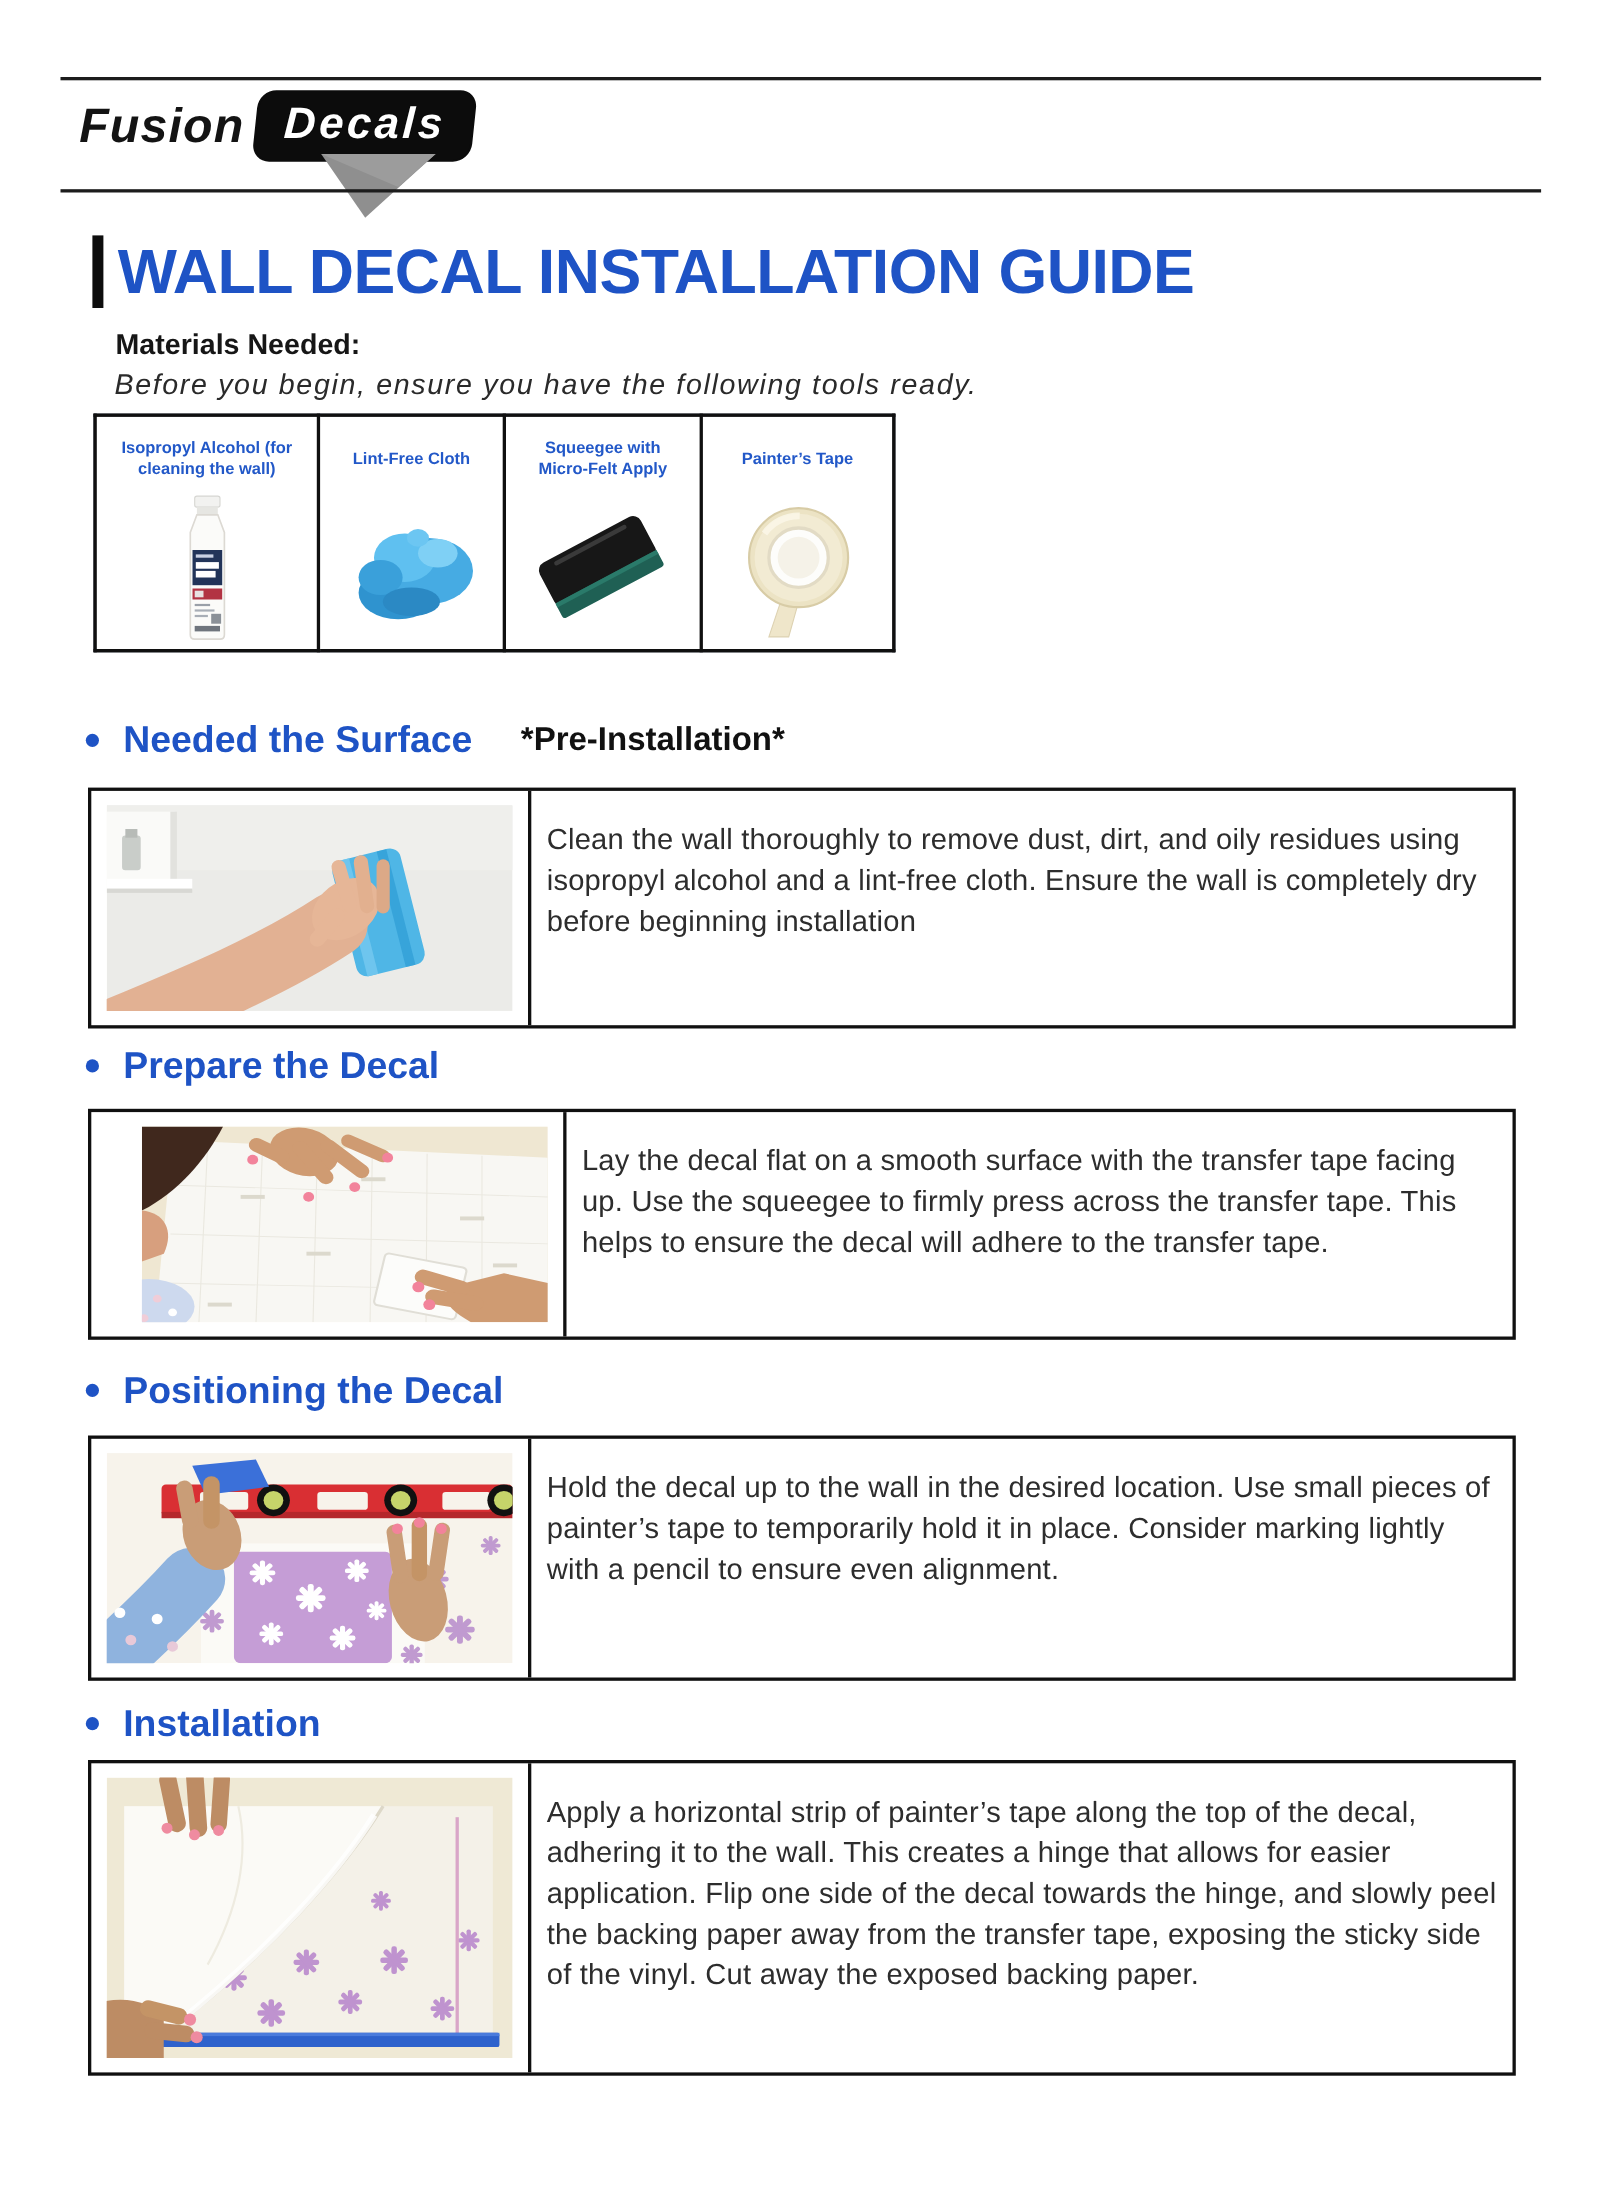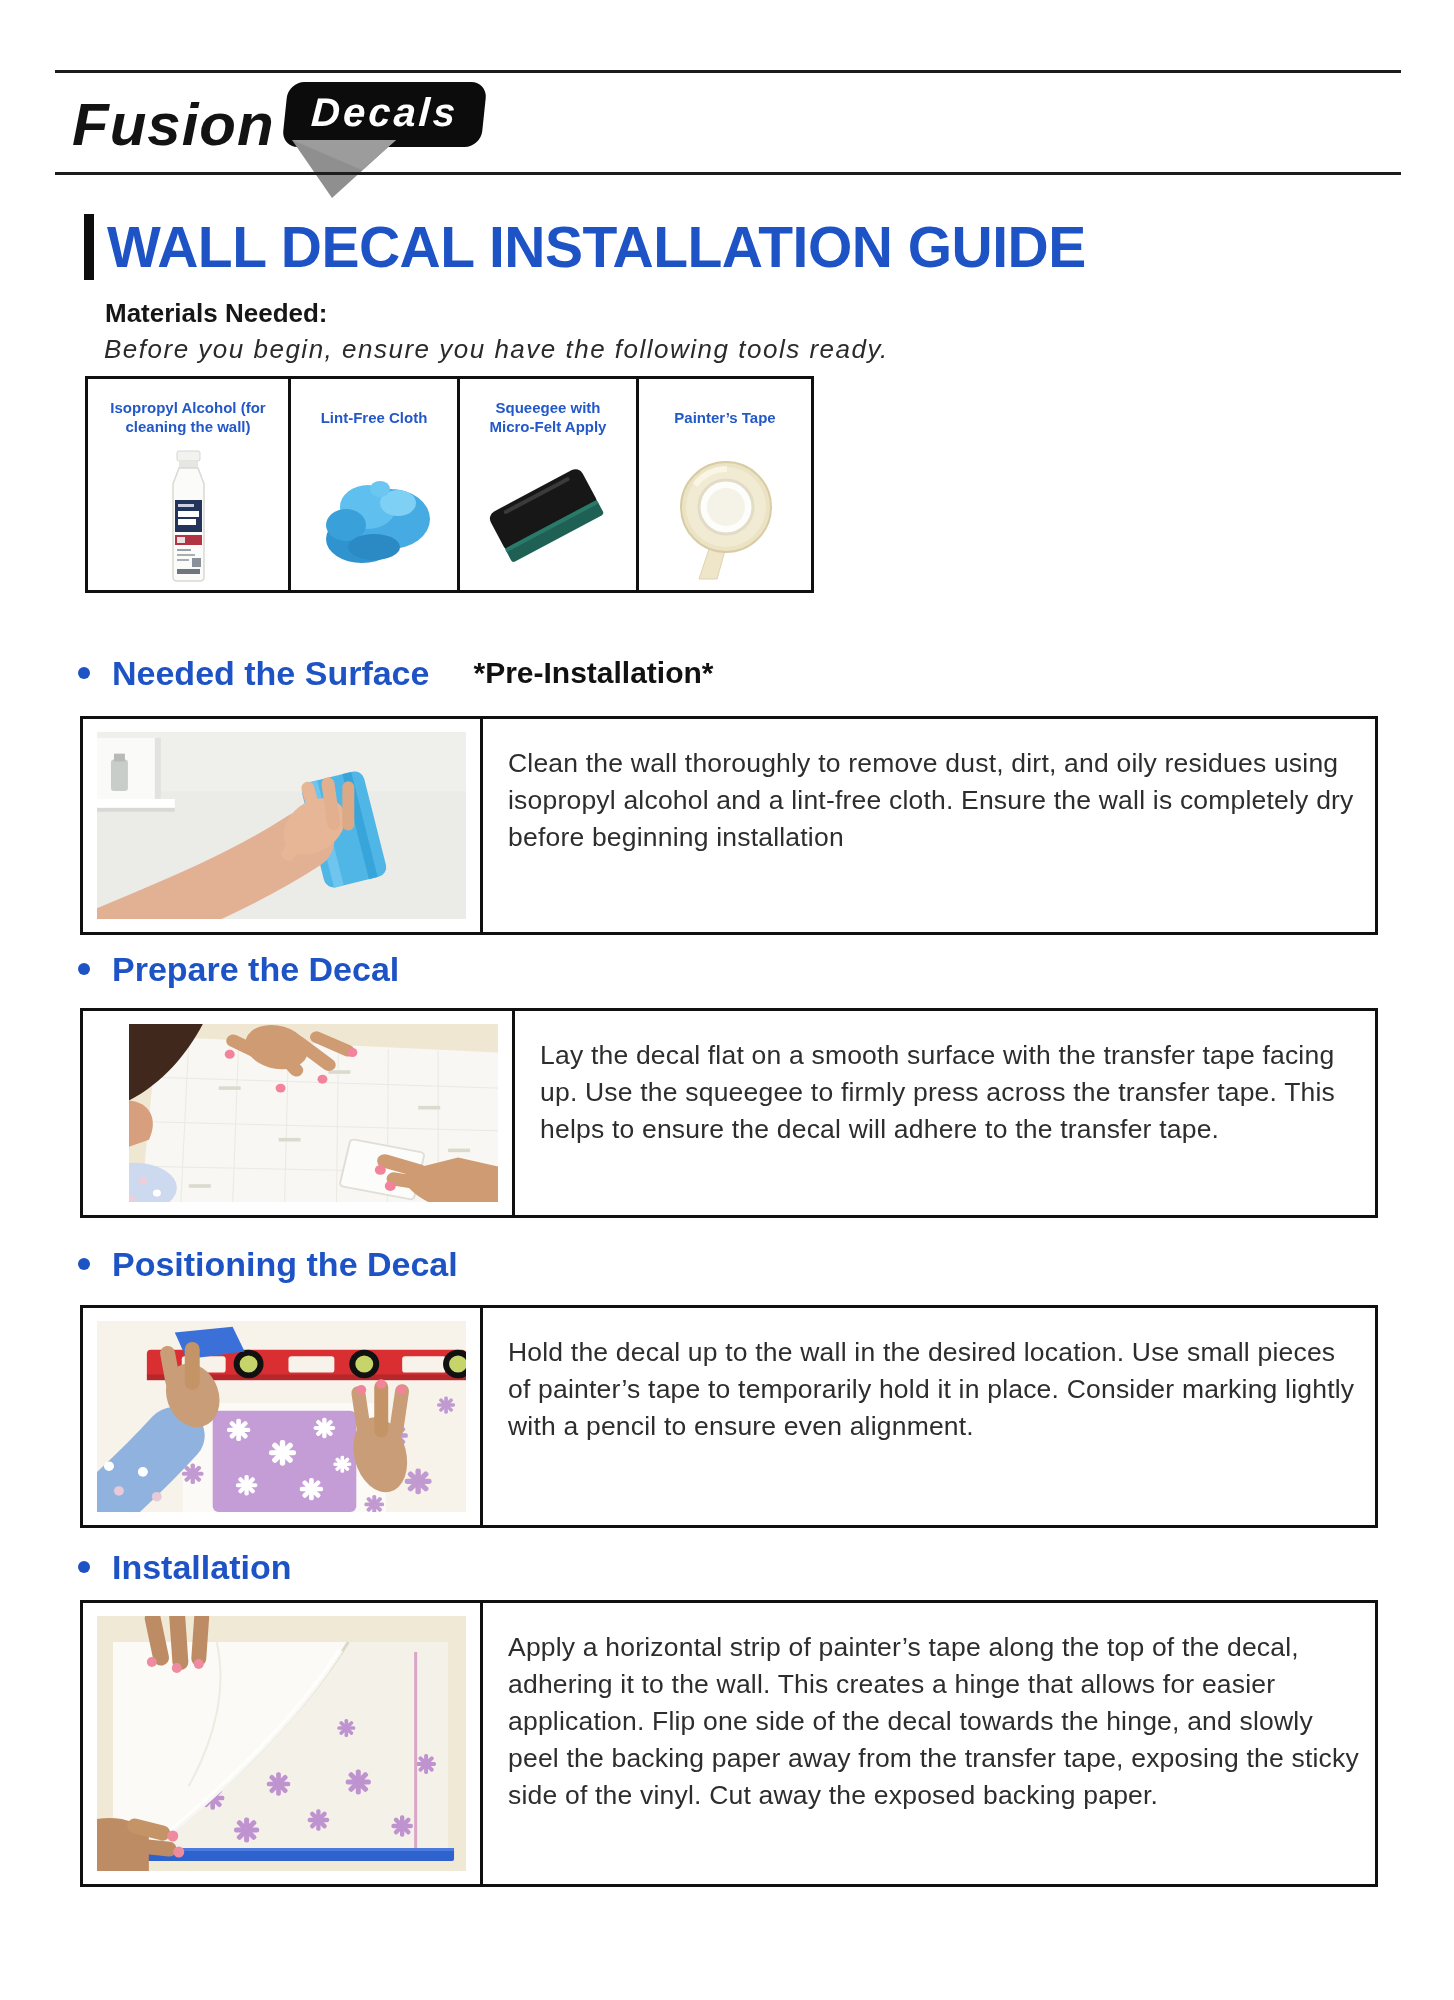--- a/index.html
+++ b/index.html
@@ -4,21 +4,21 @@
 <style>
   html,body{margin:0;padding:0;background:#ffffff;}
   body{width:1454px;height:2000px;position:relative;font-family:"Liberation Sans",sans-serif;color:#1a1a1a;overflow:hidden;}
 
   .rule{position:absolute;left:55px;width:1346px;height:3px;background:#1c1c1c;}
   .rule-top{top:70px;}
   .rule-bottom{top:172px;}
 
   
   .logo{position:absolute;left:72px;top:84px;height:84px;display:flex;align-items:flex-start;}
-  .brand-fusion{font-size:60px;font-weight:bold;font-style:italic;letter-spacing:1px;color:#131313;margin-top:6px;margin-right:12px;white-space:nowrap;}
+  .brand-fusion{font-size:44px;font-weight:bold;font-style:italic;letter-spacing:1px;color:#131313;margin-top:6px;margin-right:12px;white-space:nowrap;}
   .brand-badge{position:relative;background:#0c0c0c;border-radius:14px;padding:6px 24px 10px 24px;transform:skewX(-6deg);box-shadow:0 0 0 2px #0c0c0c;}
   .brand-badge span{display:block;transform:skewX(3deg);font-size:40px;font-weight:bold;font-style:italic;letter-spacing:3px;color:#ffffff;text-shadow:0 0 1px #000;}
   .logo-peel{position:absolute;left:198px;top:56px;}
 
   
   .title-row{position:absolute;left:84px;top:214px;display:flex;align-items:center;}
   .title-bar{width:10px;height:66px;background:#0d0d0d;margin-right:13px;}
   .page-title{margin:0;font-size:57px;line-height:66px;font-weight:bold;color:#1e53c5;letter-spacing:-0.5px;white-space:nowrap;}
 
   .materials-heading{position:absolute;left:105px;top:298px;font-size:26px;font-weight:bold;color:#161616;}
@@ -30,21 +30,21 @@
   .mat-label{color:#2258c8;font-weight:bold;font-size:15px;line-height:19px;height:62px;display:flex;align-items:center;justify-content:center;padding:0 8px;}
   .mat-img{height:138px;display:flex;align-items:center;justify-content:center;}
 
   
   .sec{position:absolute;left:78px;display:flex;align-items:center;height:42px;}
   .bullet{width:12px;height:12px;border-radius:50%;background:#1e53c5;margin-right:22px;flex:none;}
   .sec-h{font-size:34px;font-weight:bold;color:#1e53c5;white-space:nowrap;}
   .sec-note{font-size:30px;font-weight:bold;color:#111111;margin-left:44px;white-space:nowrap;}
 
   
-  .box{position:absolute;left:80px;width:1298px;border:3px solid #101010;background:#fff;display:flex;box-sizing:border-box;gap:11px;}
+  .box{position:absolute;left:80px;width:1298px;border:3px solid #101010;background:#fff;display:flex;box-sizing:border-box;}
   .box-photo{width:400px;min-width:400px;border-right:3px solid #101010;padding:13px 14px;box-sizing:border-box;display:flex;}
   .box-photo svg{width:100%;height:100%;}
   .box-text{flex:1;padding:26px 14px 6px 14px;box-sizing:border-box;}
   .box-text p{margin:0;font-size:26.5px;line-height:37px;color:#2d2d2d;letter-spacing:0.2px;}
 
   #b1{top:716px;height:219px;}
   #b2{top:1008px;height:210px;padding-left:32px;}
   #b3{top:1305px;height:223px;}
   #b4{top:1600px;height:287px;}
   #s1{top:652px;}

